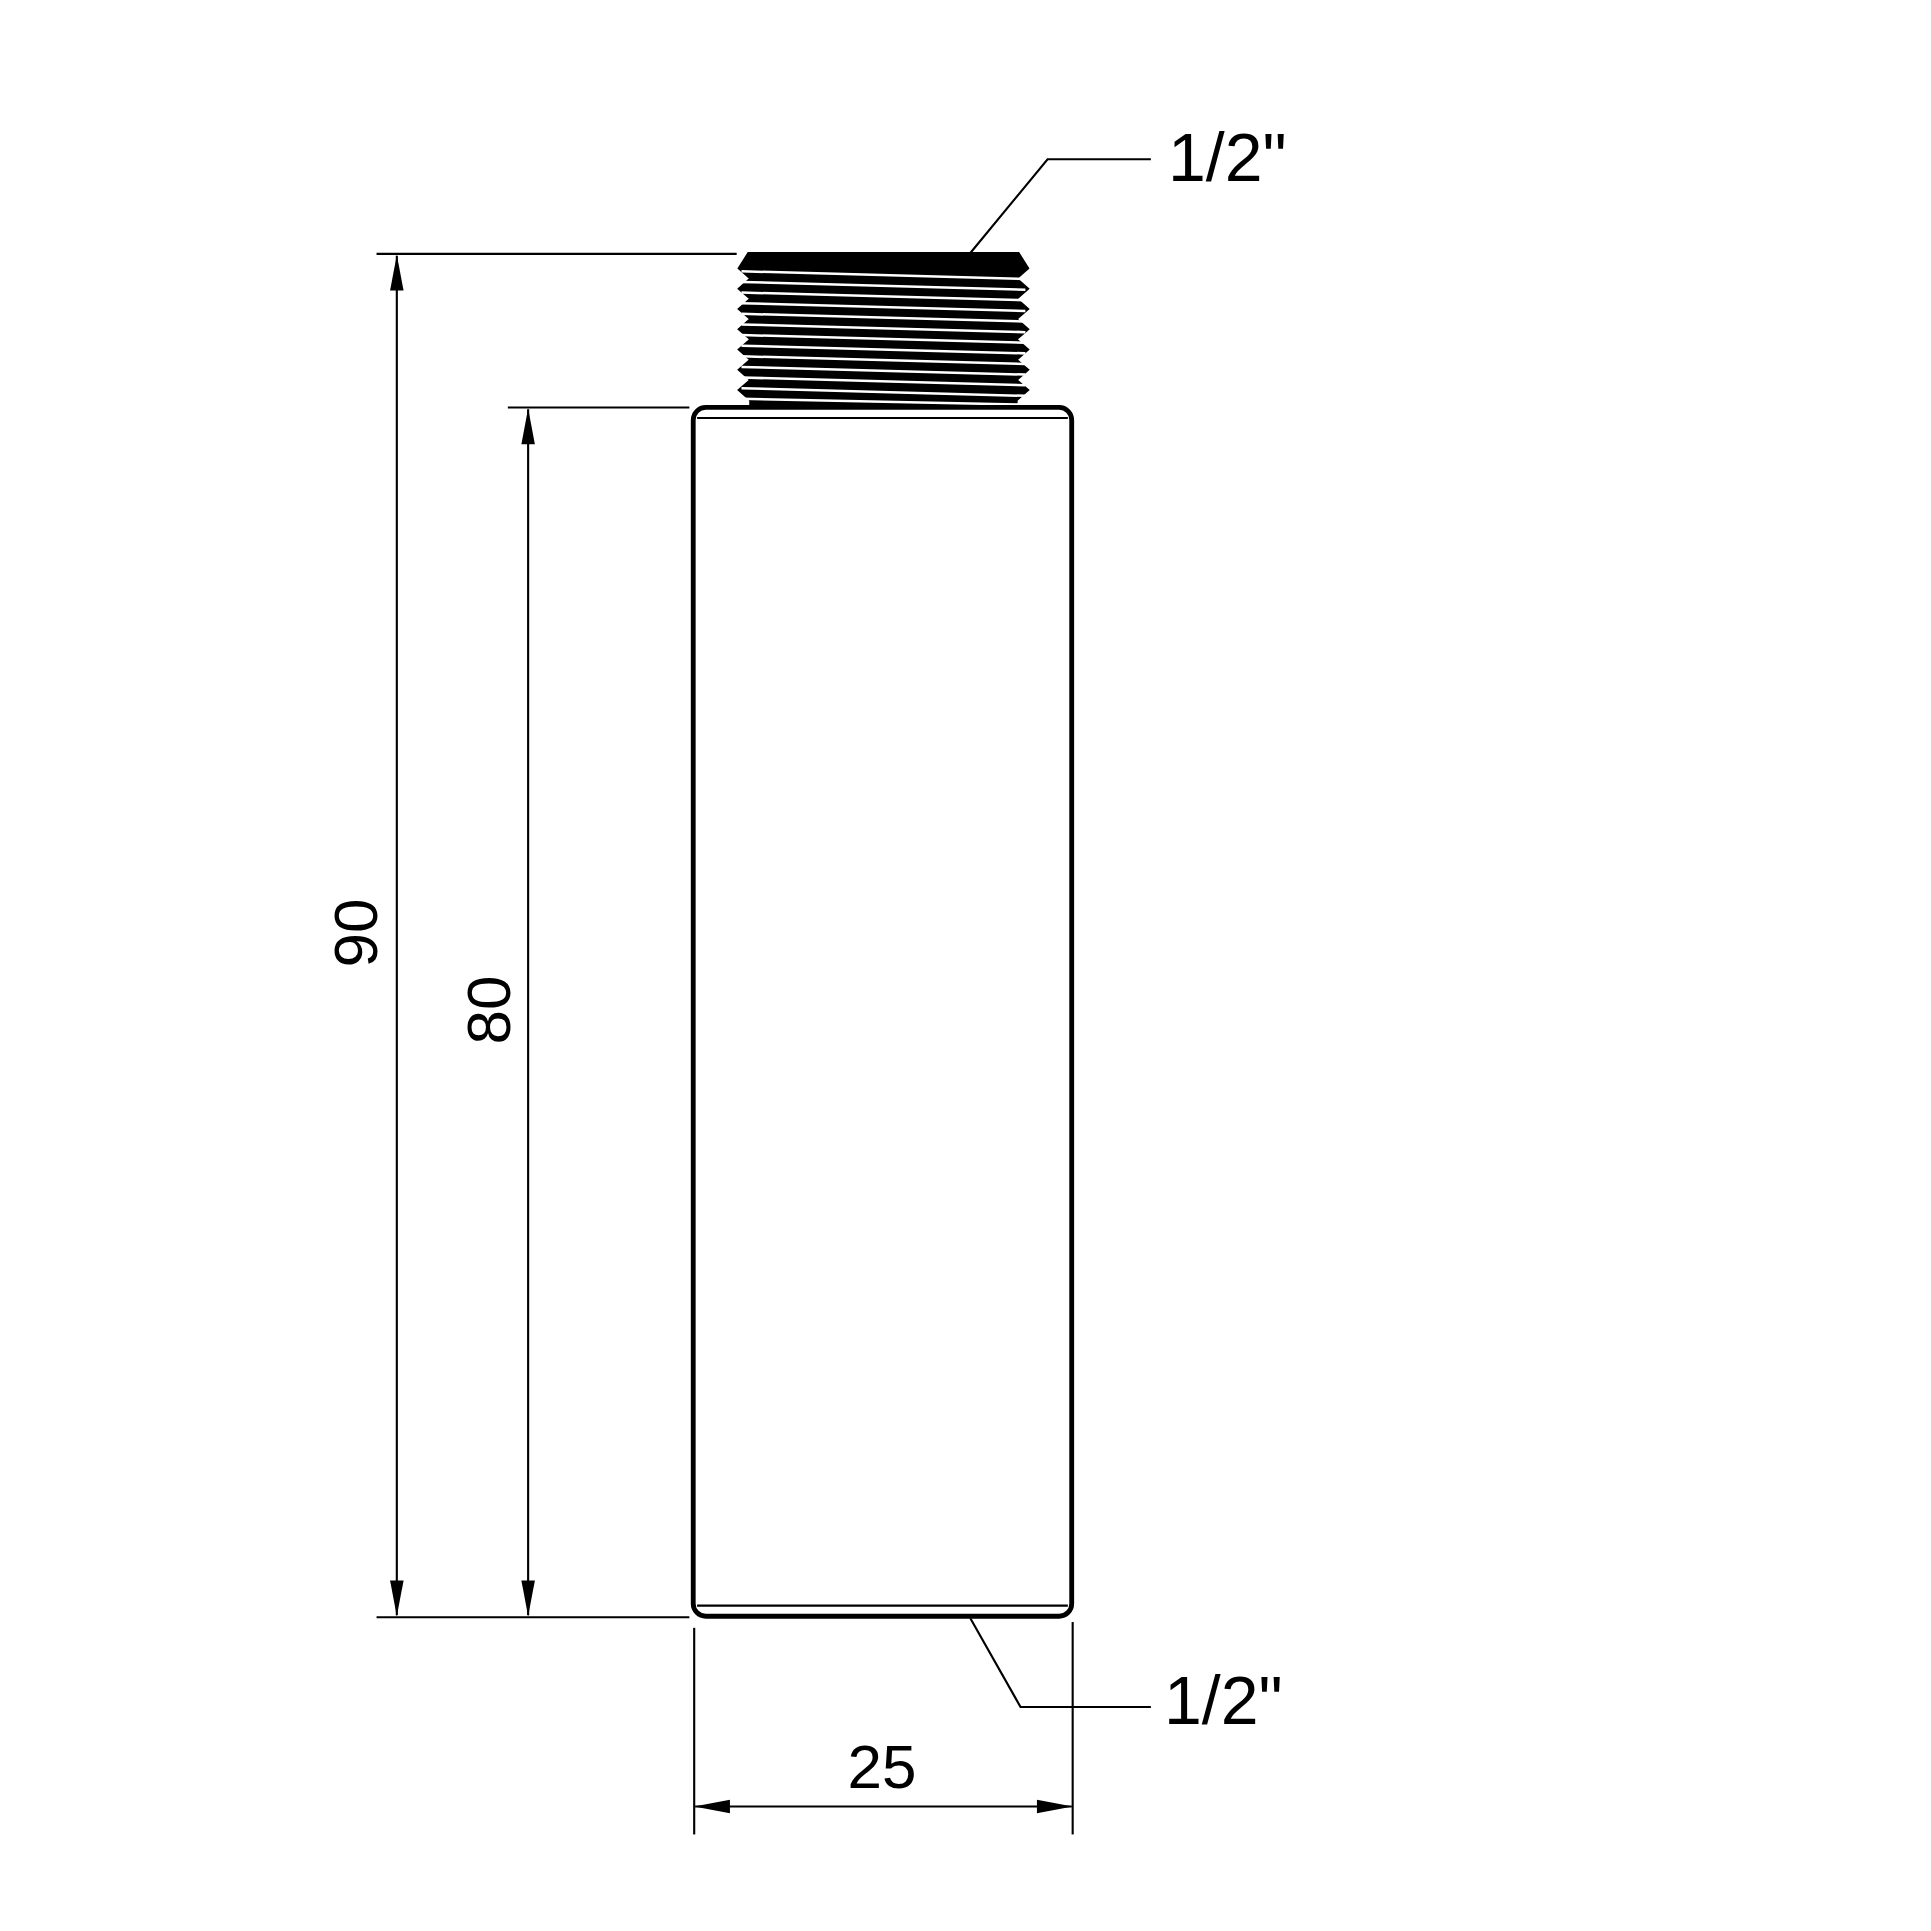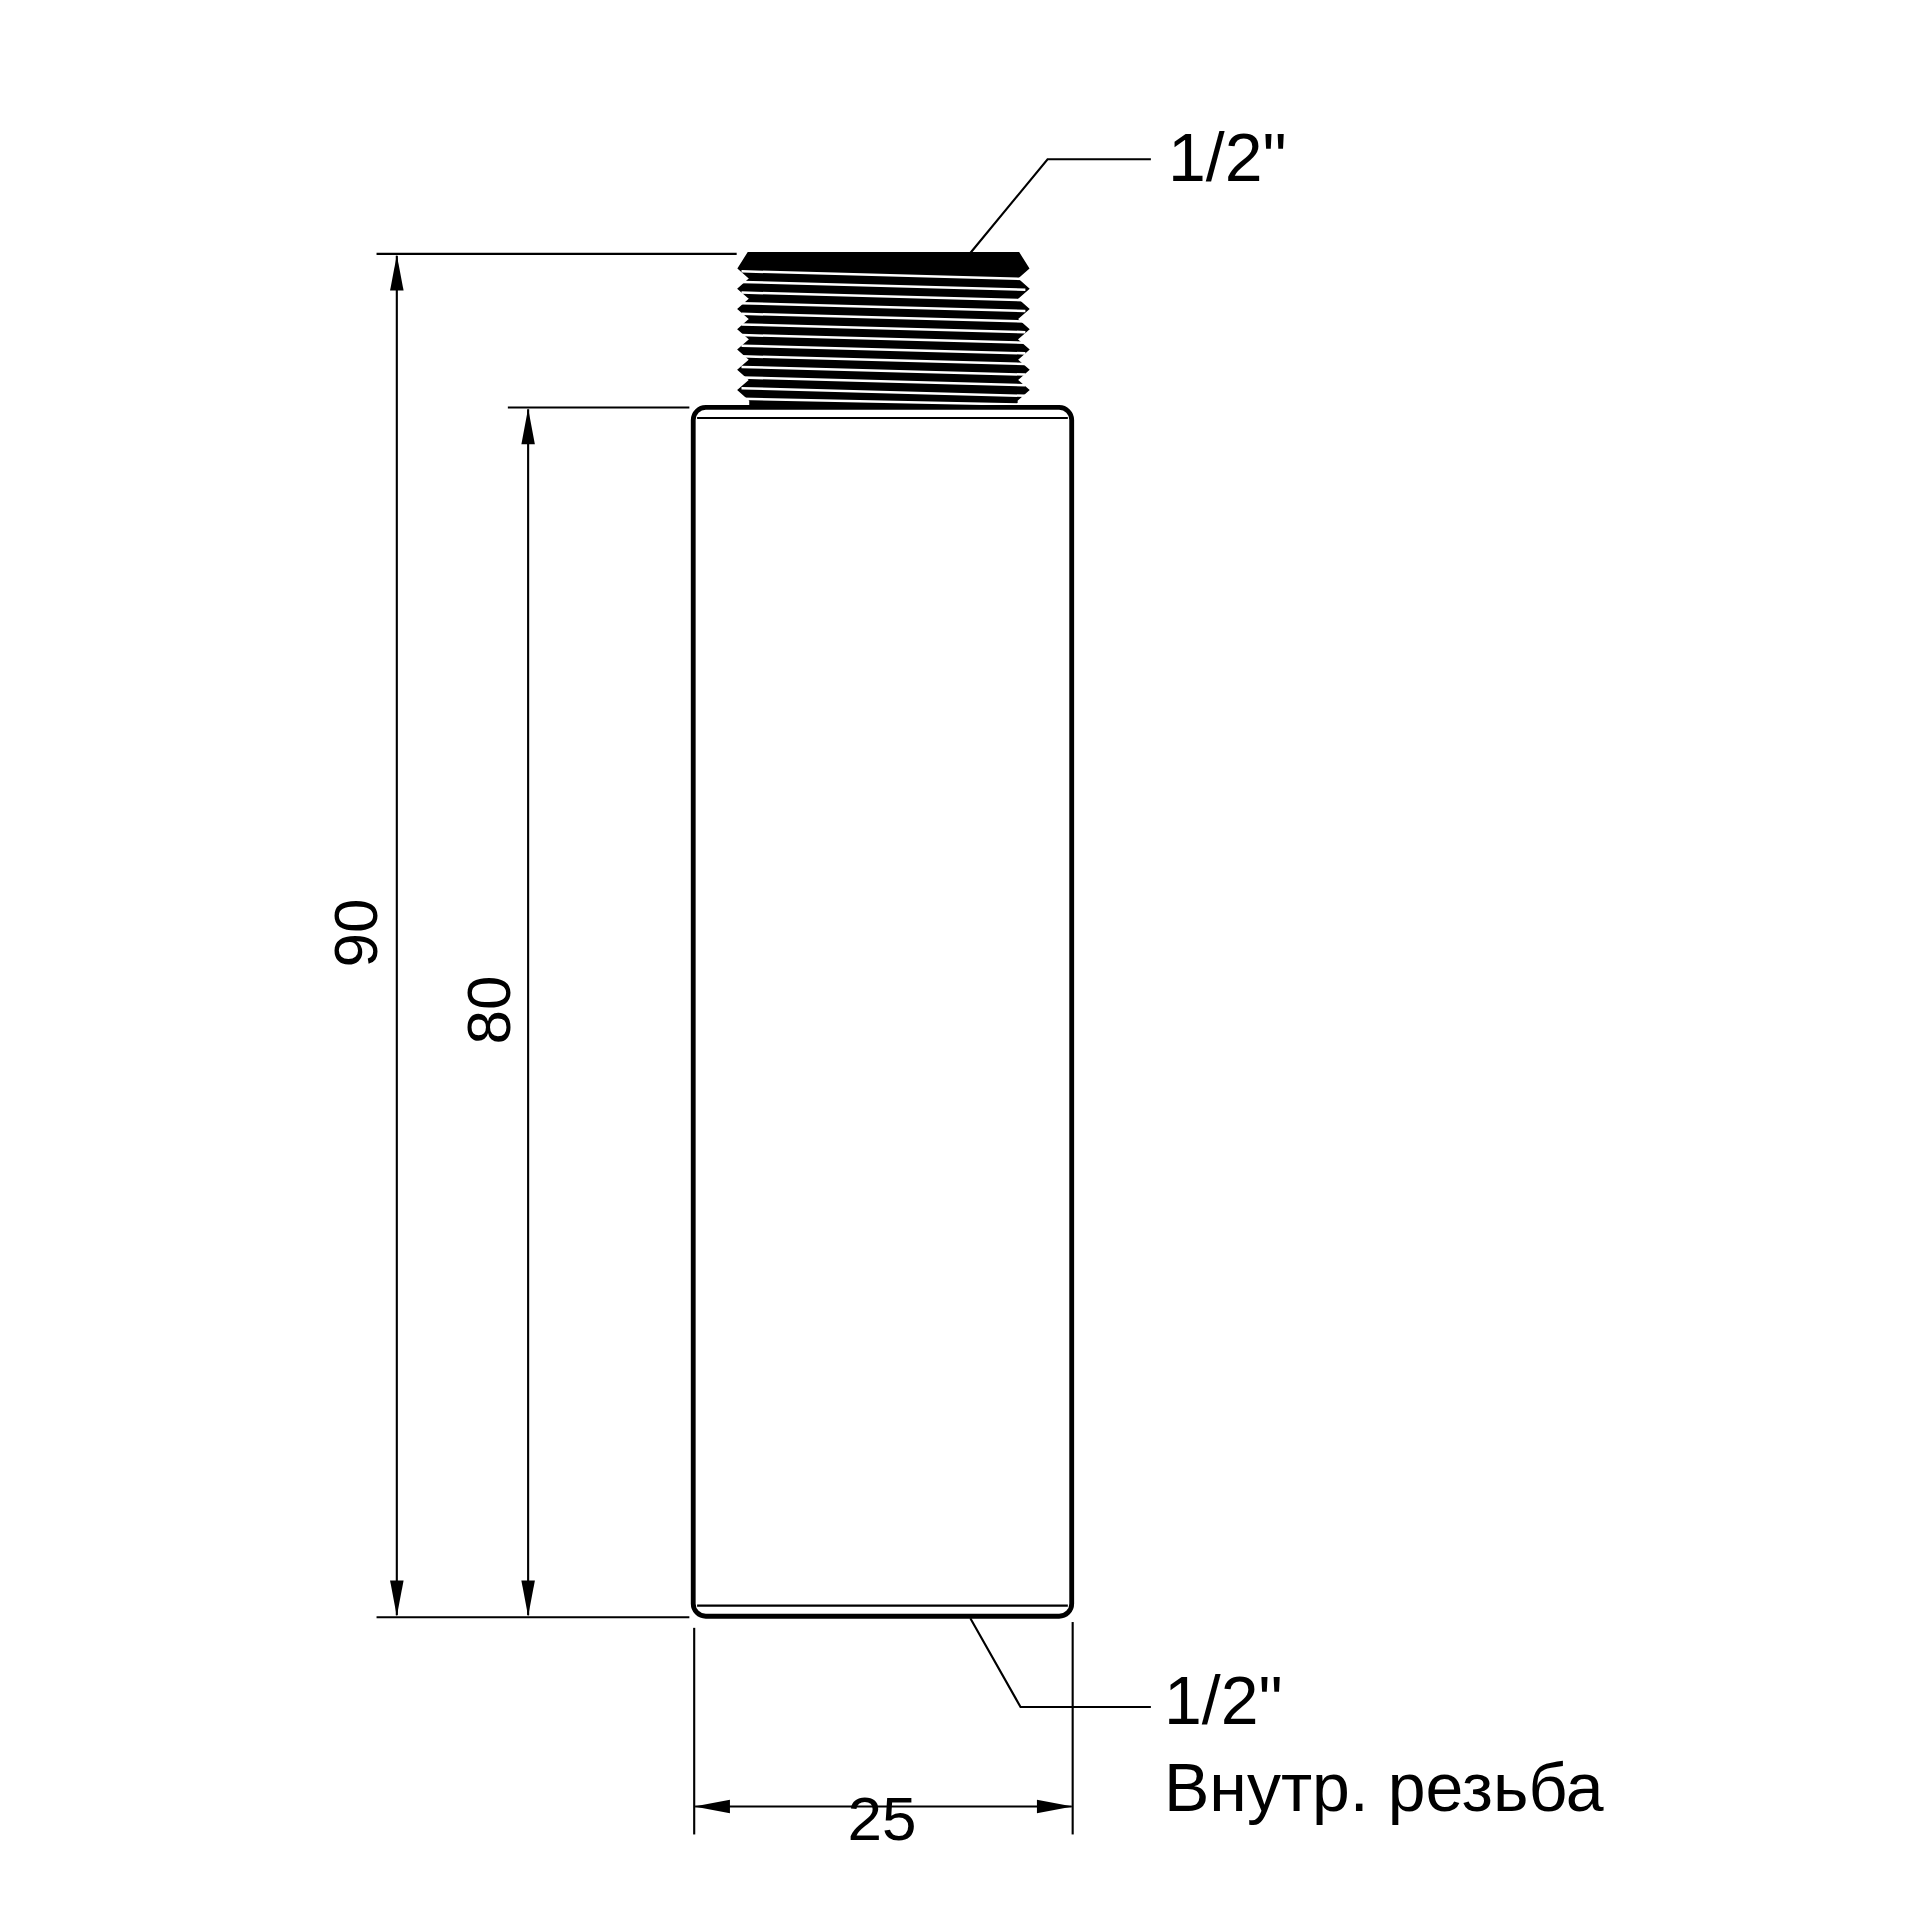--- a/index.html
+++ b/index.html
@@ -104,25 +104,24 @@
     </g>
     <g>
       <polyline class="thin" points="1005,1676 1057,1768 1192,1768"></polyline>
     </g>
   </svg>
 
   <div class="dim rot" style="left:356px;top:933px;">90</div>
 
   <div class="dim rot" style="left:489px;top:1010px;">80</div>
 
-  <div class="dim" style="left:882px;top:1819px;">25</div>
+  <div class="dim" style="left:882px;top:1767px;">25</div>
 
   <div class="callout" style="left:1168px;top:114px;">
     <div class="size">1/2"</div>
   </div>
 
   <div class="callout" style="left:1164px;top:1657px;">
     <div class="size">1/2"</div>
-    <div class="type">Внутр. резьба</div>
   </div>
 
 </div>
 
 
 </body></html>

